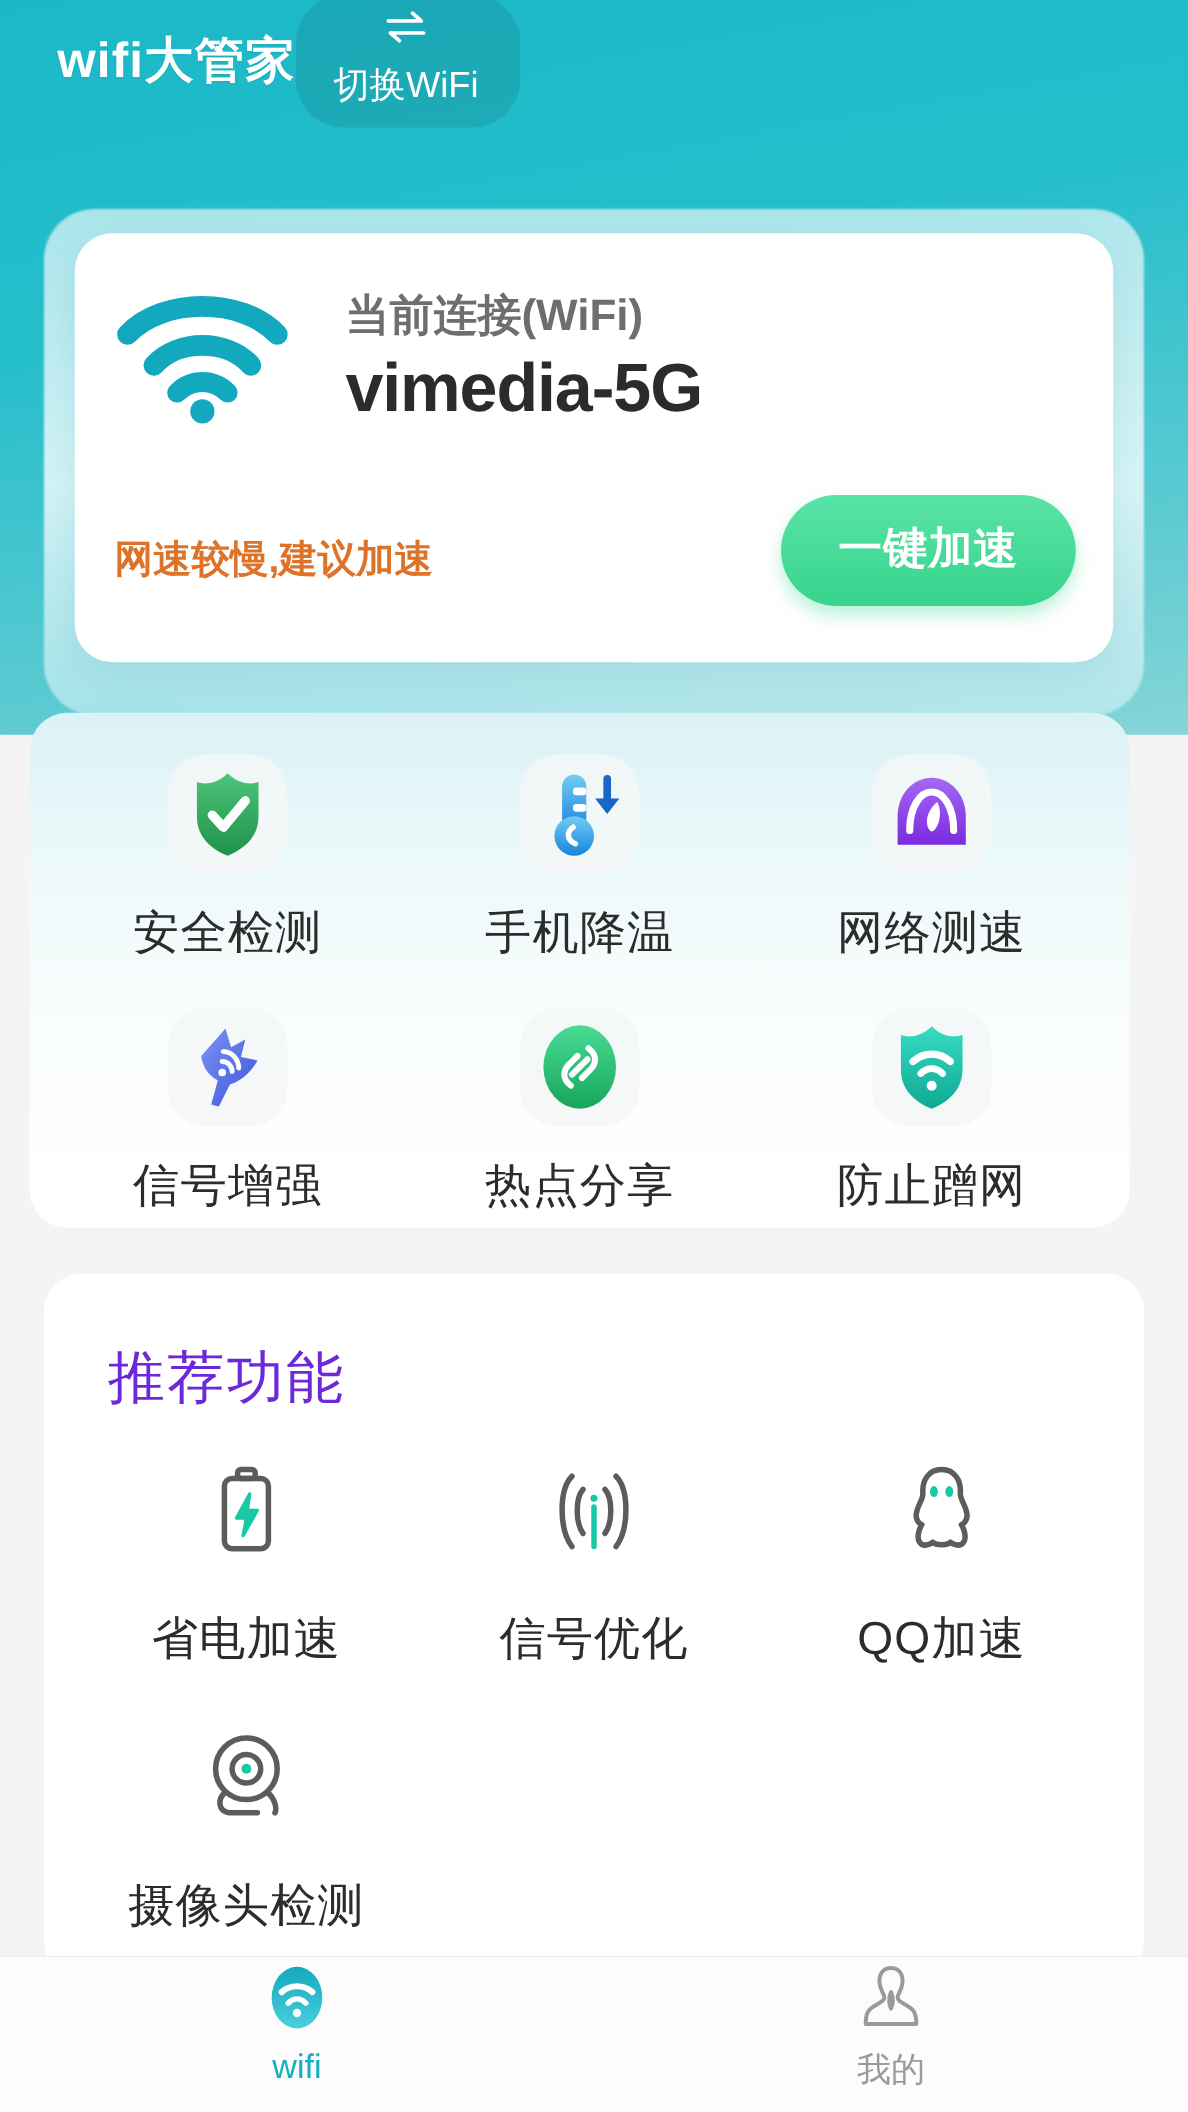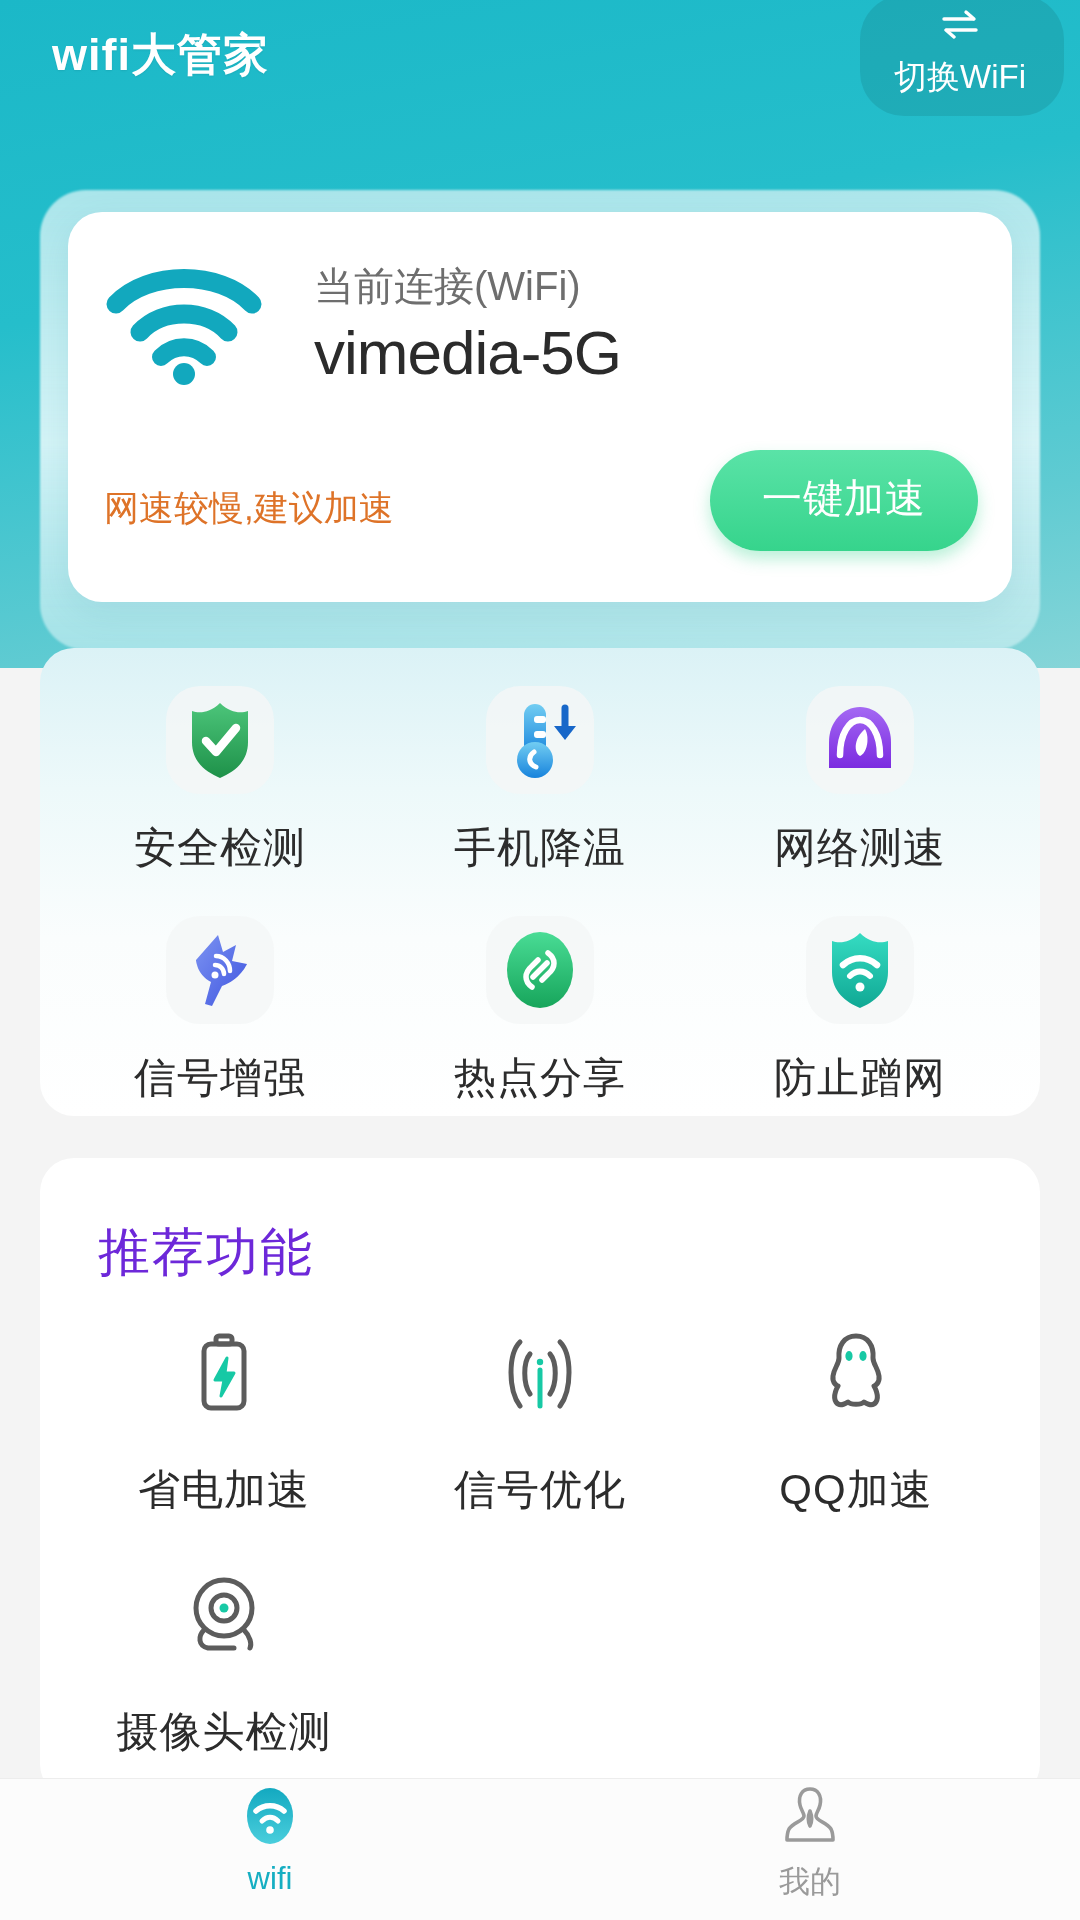--- a/index.html
+++ b/index.html
@@ -12,21 +12,21 @@
 
   #app { position:relative; width:1080px; height:1920px; }
 
   
   .header-band {
     position:absolute; left:0; top:0; width:1080px; height:668px;
     background:linear-gradient(170deg,#1BB8C8 0%,#25BECB 38%,#5FCBD2 78%,#86D5D8 100%);
   }
   .header-bar {
     position:absolute; left:0; top:0; width:1080px; height:110px;
-    display:flex; align-items:center; justify-content:space-between;
+    display:flex; align-items:center; justify-content:flex-start;
     padding:0 16px 0 52px;
   }
   .app-title {
     color:#FFFFFF; font-size:45px; font-weight:bold; letter-spacing:1px;
     text-shadow:0 1px 2px rgba(0,0,0,.08);
   }
   .switch-btn {
     display:flex; align-items:center; gap:16px;
     background:rgba(0,0,0,.09);
     border-radius:44px;
@@ -39,20 +39,21 @@
   .wifi-halo {
     position:absolute; left:40px; top:190px; width:1000px; height:460px;
     border-radius:46px;
     background:linear-gradient(180deg,rgba(255,255,255,.62) 0%,rgba(233,250,252,.88) 55%,rgba(223,246,249,.55) 100%);
     filter:blur(1px);
   }
   .wifi-card {
     position:absolute; left:68px; top:212px; width:944px; height:390px;
     background:#FFFFFF; border-radius:34px;
     box-shadow:0 10px 34px rgba(18,120,135,.10);
+    font-weight:bold;
   }
   .wifi-main { position:absolute; left:36px; top:48px; display:flex; align-items:center; gap:50px; }
   .wifi-glyph { width:160px; height:126px; flex:none; }
   .wifi-texts { display:flex; flex-direction:column; gap:12px; }
   .wifi-label { font-size:40px; color:#6E6E6E; line-height:1.1; }
   .wifi-ssid { font-size:62px; color:#2B2B2B; line-height:1.05; letter-spacing:-1px; }
   .wifi-foot {
     position:absolute; left:36px; right:34px; top:238px;
     display:flex; align-items:center; justify-content:space-between;
   }
@@ -60,21 +61,21 @@
   .boost-btn {
     font-size:40px; color:#FFFFFF;
     background:linear-gradient(180deg,#5AE3A7 0%,#36D48C 100%);
     border-radius:52px; padding:21px 52px 25px;
     box-shadow:0 8px 16px rgba(54,212,140,.34);
     letter-spacing:1px;
   }
 
   
   .features-card {
-    position:absolute; left:40px; top:648px; width:1000px; height:468px;
+    position:absolute; left:27px; top:648px; width:1000px; height:468px;
     border-radius:34px;
     background:linear-gradient(180deg,#DBF2F6 0%,#EDF9FA 30%,#FAFDFD 62%,#FFFFFF 100%);
     overflow:hidden;
   }
   .grid3 { display:grid; grid-template-columns:repeat(3,1fr); }
   .features-grid { padding:30px 20px 0; row-gap:18px; }
   .feat {
     display:flex; flex-direction:column; align-items:center; gap:26px;
     padding:8px 0 14px;
   }

